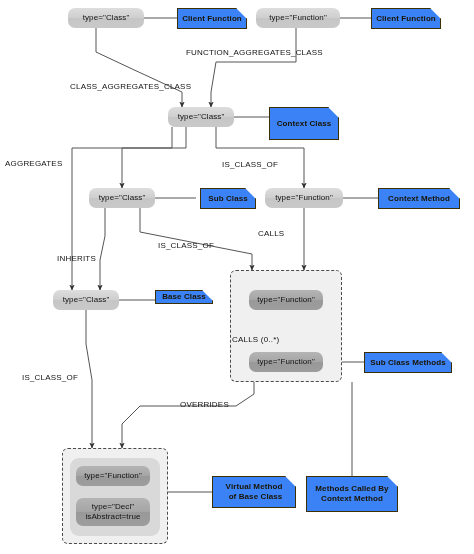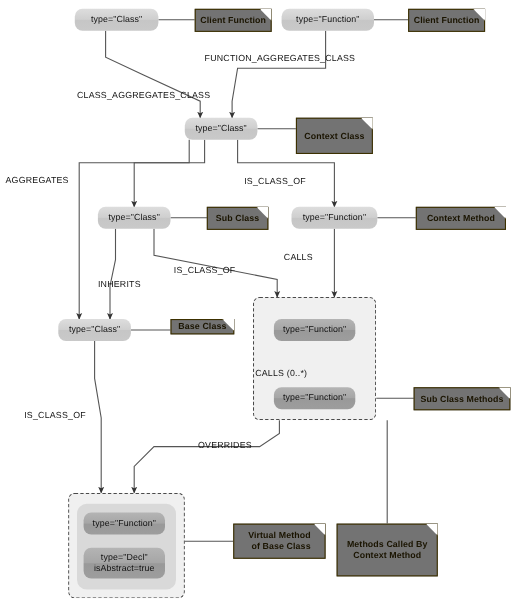--- a/index.html
+++ b/index.html
@@ -17,21 +17,21 @@
   
   .node{position:absolute;box-sizing:border-box;border-radius:7px;
         display:flex;align-items:center;justify-content:center;
         text-align:center;color:#111;font-size:8px;line-height:10px;
         letter-spacing:.1px;white-space:pre;}
   .node.light{background:linear-gradient(180deg,#dddddd 0%,#cfcfcf 48%,#c6c6c6 52%,#c9c9c9 100%);}
   .node.dark{background:linear-gradient(180deg,#b4b4b4 0%,#a6a6a6 48%,#999999 52%,#9d9d9d 100%);}
 
   
   .note{position:absolute;box-sizing:border-box;
-        background:#737373;border:1px solid #3c3000;
+        background:#3b82f6;border:1px solid #3c3000;
         display:flex;align-items:center;justify-content:center;
         text-align:center;color:#1a1400;font-size:8px;line-height:10px;
         font-weight:700;letter-spacing:.1px;}
   .note .fold{position:absolute;top:-1px;right:-1px;width:10px;height:10px;
         background:#ffffff;border-left:1px solid #3c3000;border-bottom:1px solid #3c3000;
         clip-path:polygon(0 0,100% 100%,100% 0);}
   .note .lbl{position:relative;z-index:2;padding:0 3px;}
 
   
   .elabel{position:absolute;font-size:8px;color:#111;white-space:nowrap;
@@ -97,52 +97,52 @@
         <span class="lbl" style="white-space: pre;">Client Function</span>
       </div>
       <div class="note" style="left: 371px; top: 8px; width: 70px; height: 21px;">
         <span class="fold"></span>
         <span class="lbl" style="white-space: pre;">Client Function</span>
       </div>
       <div class="note" style="left: 269px; top: 107px; width: 70px; height: 33px;">
         <span class="fold"></span>
         <span class="lbl" style="white-space: pre;">Context Class</span>
       </div>
-      <div class="note" style="left: 188px; top: 188px; width: 56px; height: 21px;">
+      <div class="note" style="left: 200px; top: 188px; width: 56px; height: 21px;">
         <span class="fold"></span>
         <span class="lbl" style="white-space: pre;">Sub Class</span>
       </div>
       <div class="note" style="left: 378px; top: 188px; width: 82px; height: 21px;">
         <span class="fold"></span>
         <span class="lbl" style="white-space: pre;">Context Method</span>
       </div>
       <div class="note" style="left: 155px; top: 290px; width: 58px; height: 14px;">
         <span class="fold"></span>
         <span class="lbl" style="white-space: pre;">Base Class</span>
       </div>
-      <div class="note" style="left: 376px; top: 352px; width: 88px; height: 21px;">
+      <div class="note" style="left: 364px; top: 352px; width: 88px; height: 21px;">
         <span class="fold"></span>
         <span class="lbl" style="white-space: pre;">Sub Class Methods</span>
       </div>
       <div class="note" style="left: 212px; top: 476px; width: 84px; height: 32px;">
         <span class="fold"></span>
         <span class="lbl" style="white-space: pre; text-align: right;">Virtual Method
 of Base Class</span>
       </div>
-      <div class="note" style="left: 306px; top: 476px; width: 92px; height: 48px;">
+      <div class="note" style="left: 306px; top: 476px; width: 92px; height: 36px;">
         <span class="fold"></span>
         <span class="lbl" style="white-space: pre;">Methods Called By
 Context Method</span>
       </div>
     </div>
   <div id="labels-layer">
       <div class="elabel" style="left: 186px; top: 48px;">FUNCTION_AGGREGATES_CLASS</div>
       <div class="elabel" style="left: 70px; top: 82px;">CLASS_AGGREGATES_CLASS</div>
       <div class="elabel" style="left: 5px; top: 159px;">AGGREGATES</div>
       <div class="elabel" style="left: 222px; top: 160px;">IS_CLASS_OF</div>
       <div class="elabel" style="left: 158px; top: 241px;">IS_CLASS_OF</div>
       <div class="elabel" style="left: 258px; top: 229px;">CALLS</div>
-      <div class="elabel" style="left: 57px; top: 254px; margin-left: 32px;">INHERITS</div>
+      <div class="elabel" style="left: 57px; top: 254px;">INHERITS</div>
       <div class="elabel" style="left: 232px; top: 335px;">CALLS (0..*)</div>
       <div class="elabel" style="left: 22px; top: 373px;">IS_CLASS_OF</div>
       <div class="elabel" style="left: 180px; top: 400px;">OVERRIDES</div>
     </div>
 </div>
 
 </body></html>

